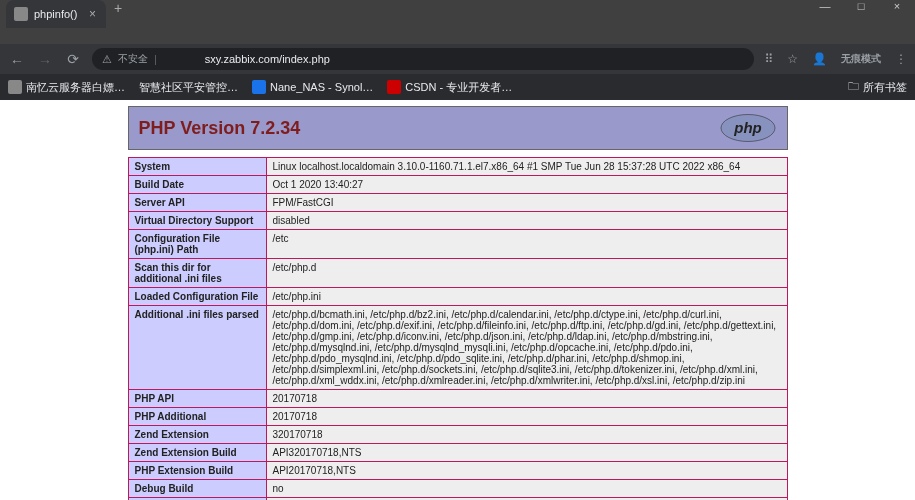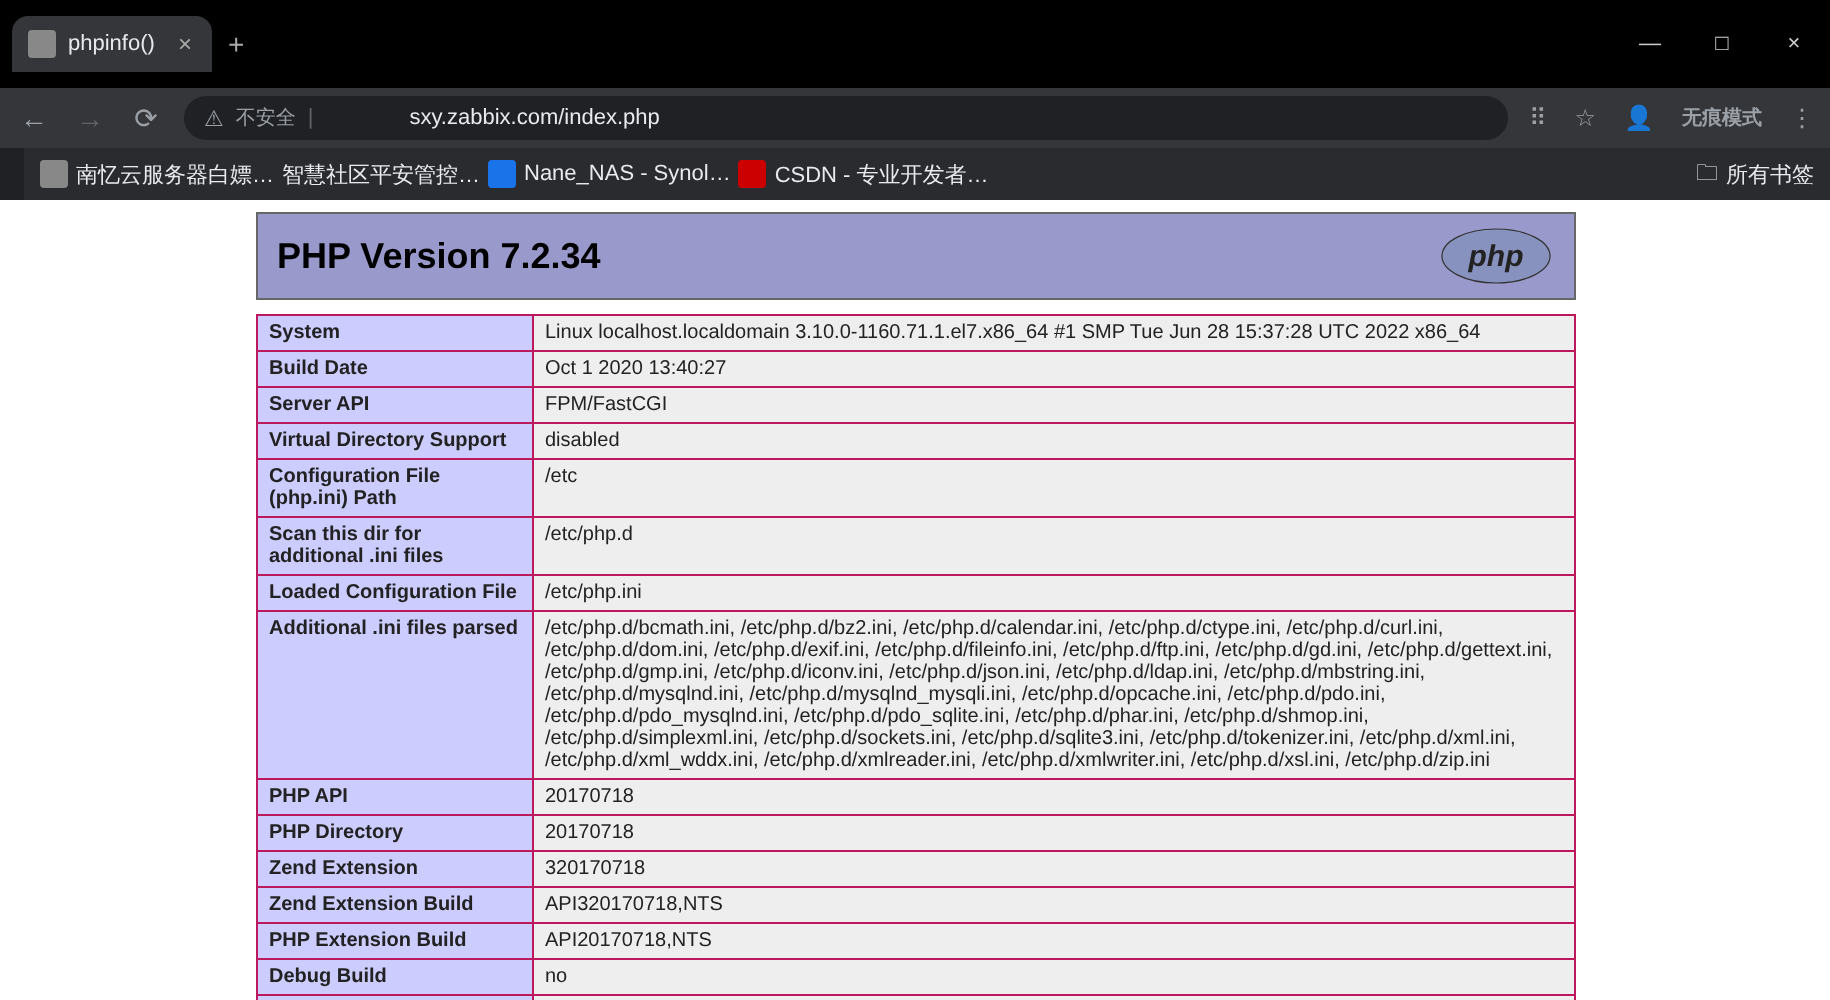--- a/index.html
+++ b/index.html
@@ -1,42 +1,42 @@
 <!DOCTYPE html>
 <html><head>
 <meta charset="utf-8">
 <style>
 * { margin:0; padding:0; box-sizing:border-box; }
 body { font-family:"Microsoft YaHei",Arial,sans-serif; background:#202124; font-size:11px; color:#e8eaed; }
-.titlebar { height:44px; background:#000000; display:flex; align-items:center; }
+.titlebar { height:44px; background:#404040; display:flex; align-items:flex-start; }
 .tab { height:28px; display:flex; align-items:center; background:#35363a; padding:0 10px 0 8px; border-radius:8px 8px 0 0; margin-left:6px; gap:6px; font-size:11px; color:#e8eaed; position:relative; min-width:100px; }
 .tab .favicon { width:14px; height:14px; border-radius:2px; background:#888; display:inline-block; }
 .tab .close { margin-left:auto; color:#aaa; font-size:12px; }
 .newtab { color:#aaa; margin-left:8px; font-size:14px; }
 .winctrl { margin-left:auto; display:flex; }
 .winctrl span { width:36px; text-align:center; color:#ccc; font-size:11px; }
 .addrbar { height:30px; background:#35363a; display:flex; align-items:center; padding:0 8px; gap:10px; }
 .navbtn { color:#9aa0a6; font-size:14px; width:18px; text-align:center; cursor:pointer; }
 .navbtn.disabled { color:#5f6368; }
 .urlbox { flex:1; background:#202124; border-radius:14px; height:22px; display:flex; align-items:center; padding:0 10px; gap:6px; color:#9aa0a6; font-size:11px; }
 .insecure { color:#9aa0a6; font-size:10px; }
 .url-text { color:#e8eaed; font-size:11px;margin-left:42px; }
 .addr-icons { display:flex; gap:14px; color:#9aa0a6; font-size:12px; align-items:center; }
 .incognito-label { font-size:10px;font-weight:bold; }
-.bookmarks { height:26px; background:#2a2b2e; display:flex; padding:0 8px; gap:4px; font-size:11px; color:#e8eaed;margin-left:12px; }
+.bookmarks { height:26px; background:#2a2b2e; display:flex; padding:0 8px; gap:14px; font-size:11px; color:#e8eaed; }
 .bm { display:flex; align-items:center; gap:4px; cursor:pointer; }
 .bm .fav { width:14px; height:14px; border-radius:2px; display:inline-block; }
 .fav-gray { background:#888; }
 .fav-blue { background:#1a73e8; }
 .fav-red { background:#cc0000; }
 .bm-right { margin-left:auto; }
 .viewport { background:#fff; height:calc(100vh - 84px); overflow-y:scroll; position:relative; }
 .page { width:660px; margin:6px auto 20px; color:#222; }
 .header-box { border:1px solid #666; background:#9999cc; display:flex; align-items:center; padding:6px 10px; }
-.header-title { font-size:18px; font-weight:bold; color:#000000; }
+.header-title { font-size:18px; font-weight:bold; color:#7f1d1d; }
 .php-logo { margin-left:auto; }
 .php-logo svg { display:block; }
 table.info { width:100%; border-collapse:collapse; margin-top:7px; }
 table.info td { border:1px solid #be185d; padding:3px 6px; font-size:10px; vertical-align:top; }
 td.e { background:#ccccff; font-weight:bold; width:138px; color:#222; }
 td.v { background:#eeeeee; color:#222; word-break:break-word; }
 .watermark { position:absolute; bottom:2px; right:16px; font-size:9px; color:rgba(120,120,120,.35); pointer-events:none;margin-top:28px; }
 ::-webkit-scrollbar { width:14px; }
 ::-webkit-scrollbar-track { background:#2a2b2e; }
 ::-webkit-scrollbar-thumb { background:#5f6368; }
@@ -144,21 +144,21 @@
           </tr>
           <tr>
             <td class="e">Additional .ini files parsed</td>
             <td class="v">/etc/php.d/bcmath.ini, /etc/php.d/bz2.ini, /etc/php.d/calendar.ini, /etc/php.d/ctype.ini, /etc/php.d/curl.ini, /etc/php.d/dom.ini, /etc/php.d/exif.ini, /etc/php.d/fileinfo.ini, /etc/php.d/ftp.ini, /etc/php.d/gd.ini, /etc/php.d/gettext.ini, /etc/php.d/gmp.ini, /etc/php.d/iconv.ini, /etc/php.d/json.ini, /etc/php.d/ldap.ini, /etc/php.d/mbstring.ini, /etc/php.d/mysqlnd.ini, /etc/php.d/mysqlnd_mysqli.ini, /etc/php.d/opcache.ini, /etc/php.d/pdo.ini, /etc/php.d/pdo_mysqlnd.ini, /etc/php.d/pdo_sqlite.ini, /etc/php.d/phar.ini, /etc/php.d/shmop.ini, /etc/php.d/simplexml.ini, /etc/php.d/sockets.ini, /etc/php.d/sqlite3.ini, /etc/php.d/tokenizer.ini, /etc/php.d/xml.ini, /etc/php.d/xml_wddx.ini, /etc/php.d/xmlreader.ini, /etc/php.d/xmlwriter.ini, /etc/php.d/xsl.ini, /etc/php.d/zip.ini</td>
           </tr>
           <tr>
             <td class="e">PHP API</td>
             <td class="v">20170718</td>
           </tr>
           <tr>
-            <td class="e">PHP Directory</td>
+            <td class="e">PHP Additional</td>
             <td class="v">20170718</td>
           </tr>
           <tr>
             <td class="e">Zend Extension</td>
             <td class="v">320170718</td>
           </tr>
           <tr>
             <td class="e">Zend Extension Build</td>
             <td class="v">API320170718,NTS</td>
           </tr>

